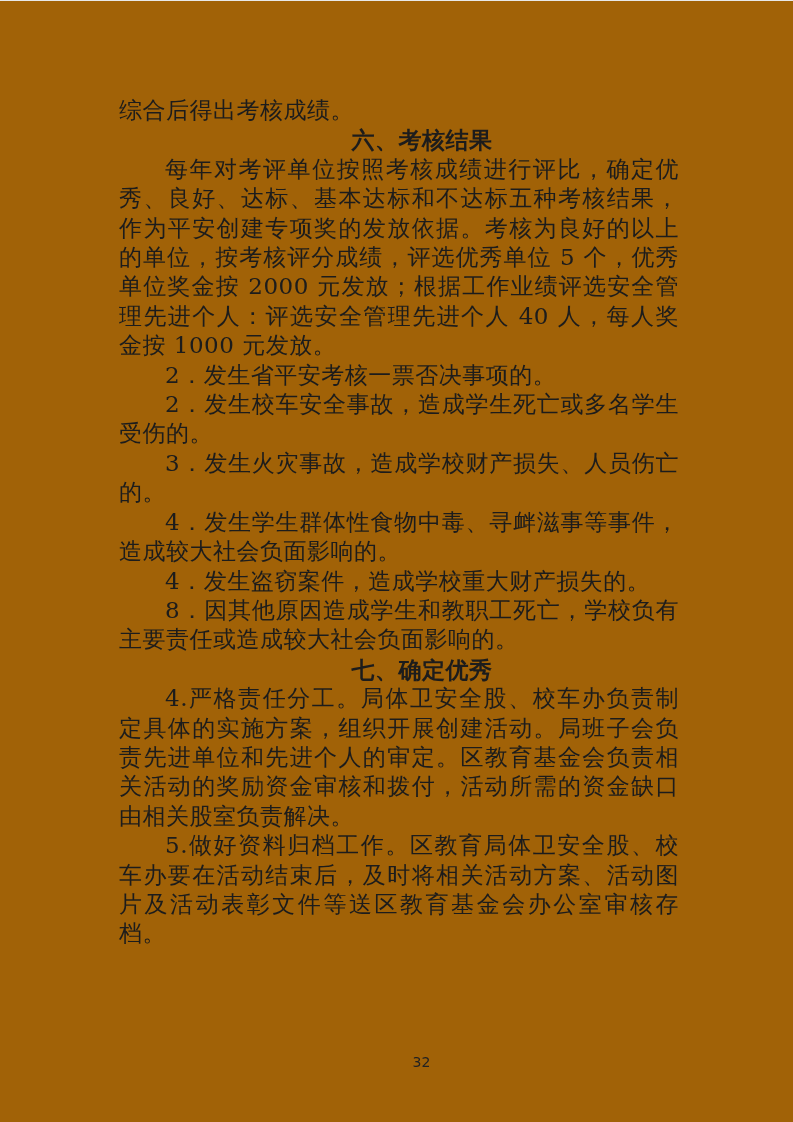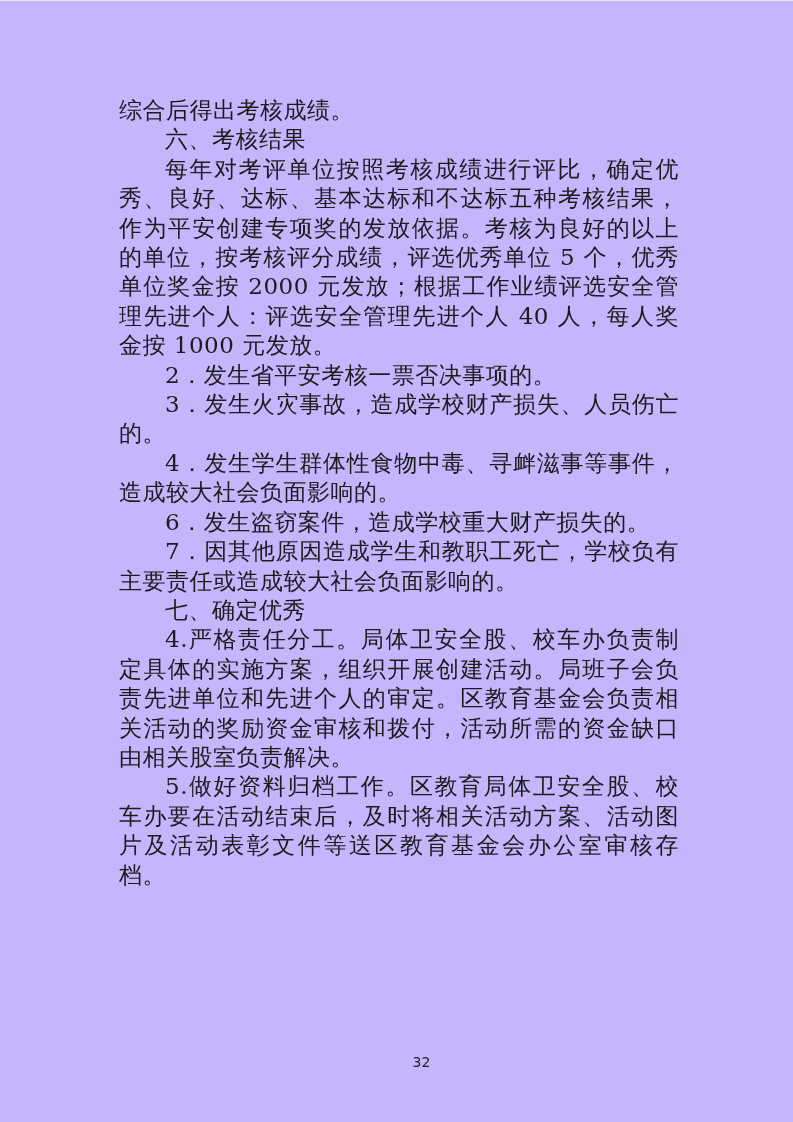--- a/index.html
+++ b/index.html
@@ -4,21 +4,21 @@
 <style>
   html, body {
     margin: 0;
     padding: 0;
     background: #ffffff;
   }
   .page {
     position: relative;
     width: 793px;
     height: 1122px;
-    background: #c4b5fd;
+    background: #a16207;
     border-top: 1px solid #e8e8e8;
     overflow: hidden;
     font-family: "DejaVu Serif", "Liberation Serif", serif;
     color: #1c1c1c;
   }
   .content {
     position: absolute;
     top: 95px;
     left: 119px;
     width: 560px;
@@ -29,22 +29,22 @@
     line-height: 29.4px;
     text-align: justify;
     text-justify: inter-ideograph;
     text-indent: 2em;
     letter-spacing: 0.5px;
   }
   .content p.no-indent {
     text-indent: 0;
   }
   .content p.heading {
-    font-weight: normal;
-    text-align: left;
+    font-weight: bold;
+    text-align: center;
   }
   .footer {
     position: absolute;
     top: 1052px;
     left: 0;
     width: 100%;
     text-align: center;
     font-size: 14px;
     line-height: 18px;
     color: #222222;
@@ -54,22 +54,23 @@
 </style>
 </head>
 <body>
 
 <div class="page">
   <div class="content">
     <p class="no-indent">综合后得出考核成绩。</p>
     <p class="heading">六、考核结果</p>
     <p>每年对考评单位按照考核成绩进行评比，确定优秀、良好、达标、基本达标和不达标五种考核结果，作为平安创建专项奖的发放依据。考核为良好的以上的单位，按考核评分成绩，评选优秀单位 5 个，优秀单位奖金按 2000 元发放；根据工作业绩评选安全管理先进个人：评选安全管理先进个人 40 人，每人奖金按 1000 元发放。</p>
     <p>2．发生省平安考核一票否决事项的。</p>
+    <p>2．发生校车安全事故，造成学生死亡或多名学生受伤的。</p>
     <p>3．发生火灾事故，造成学校财产损失、人员伤亡的。</p>
     <p>4．发生学生群体性食物中毒、寻衅滋事等事件，造成较大社会负面影响的。</p>
-    <p>6．发生盗窃案件，造成学校重大财产损失的。</p>
-    <p>7．因其他原因造成学生和教职工死亡，学校负有主要责任或造成较大社会负面影响的。</p>
+    <p>4．发生盗窃案件，造成学校重大财产损失的。</p>
+    <p>8．因其他原因造成学生和教职工死亡，学校负有主要责任或造成较大社会负面影响的。</p>
     <p class="heading">七、确定优秀</p>
     <p>4.严格责任分工。局体卫安全股、校车办负责制定具体的实施方案，组织开展创建活动。局班子会负责先进单位和先进个人的审定。区教育基金会负责相关活动的奖励资金审核和拨付，活动所需的资金缺口由相关股室负责解决。</p>
     <p>5.做好资料归档工作。区教育局体卫安全股、校车办要在活动结束后，及时将相关活动方案、活动图片及活动表彰文件等送区教育基金会办公室审核存档。</p>
   </div>
   <div class="footer">32</div>
 </div>
 
 </body></html>

